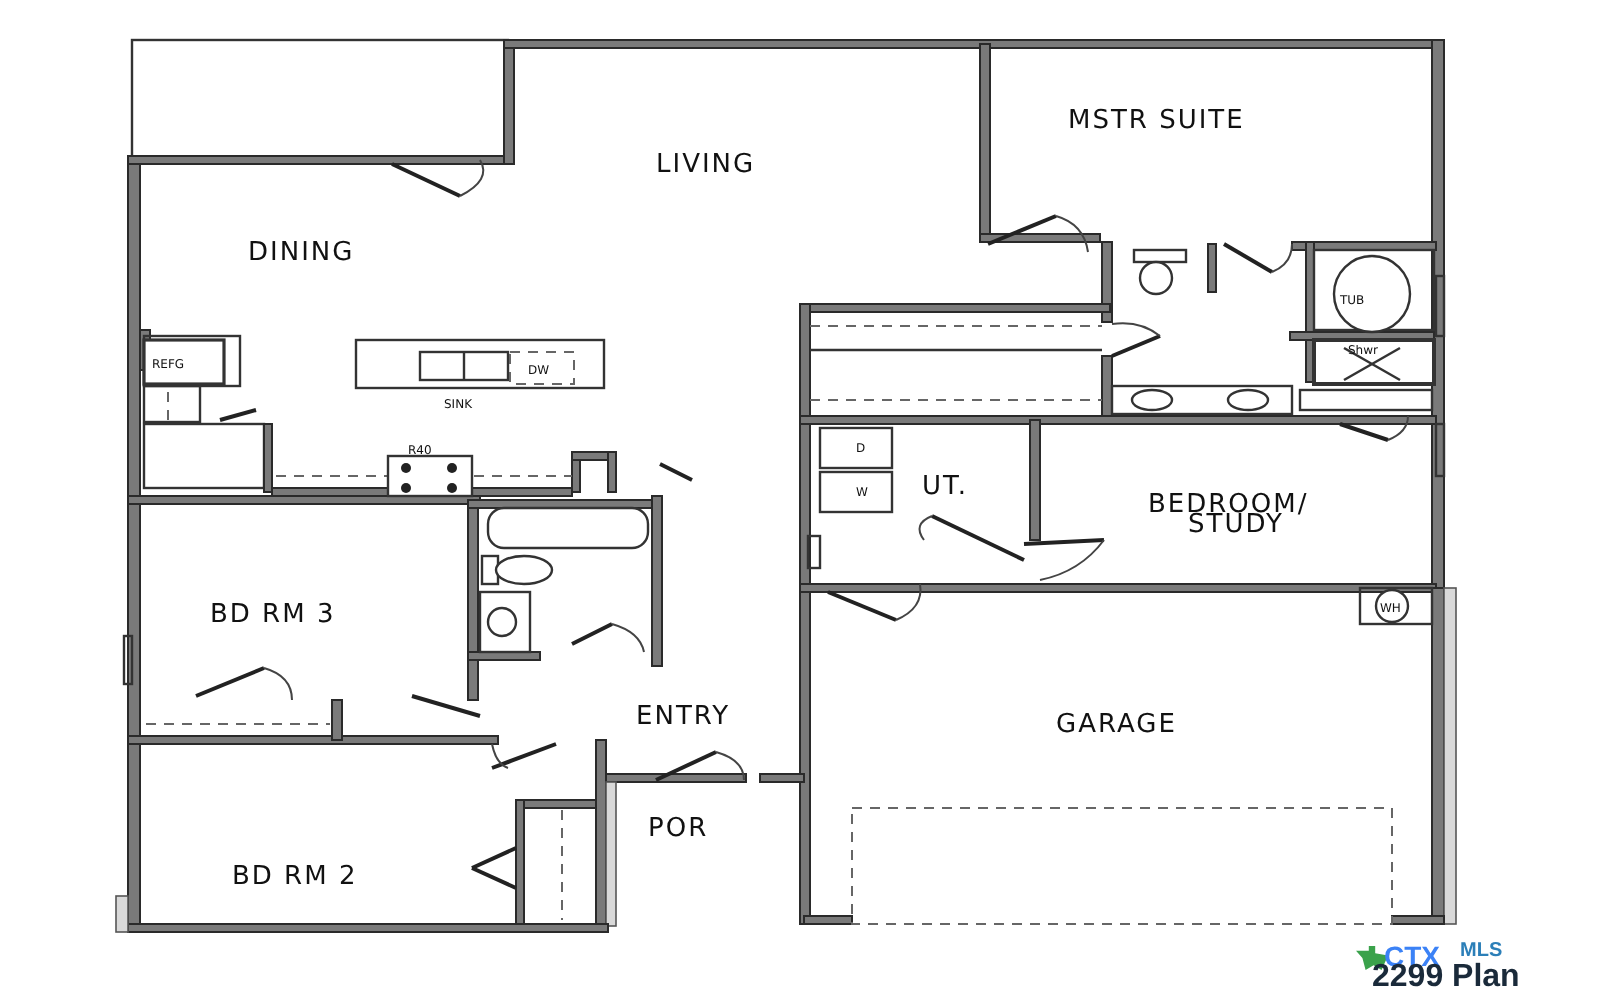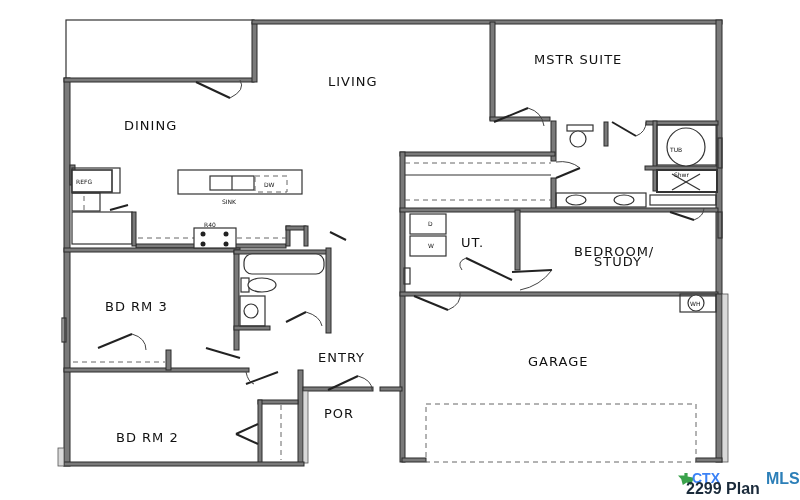--- a/index.html
+++ b/index.html
@@ -9,21 +9,21 @@
   .thin { stroke:#333; stroke-width:1.2; fill:none; }
   .dash { stroke:#666; stroke-width:1; fill:none; stroke-dasharray:5 4; }
   .door { stroke:#222; stroke-width:2; fill:none; }
   .arc  { stroke:#444; stroke-width:1; fill:none; }
   .fixture { stroke:#333; stroke-width:1.2; fill:#fff; }
   .label { font-family:"DejaVu Sans", sans-serif; fill:#111; font-size:13px; letter-spacing:1px; }
   .small { font-family:"DejaVu Sans", sans-serif; fill:#111; font-size:6px; }
   .hatch { fill:#d9d9d9; stroke:#555; stroke-width:0.8; }
   .logo { position:absolute; left:668px; top:470px; width:120px; height:26px; }
   .logo .ctx { position:absolute; left:24px; top:0; font-size:14px; font-weight:bold; color:#3b82f6; font-family:"Liberation Sans", sans-serif; }
-  .logo .mls { position:absolute; left:62px; top:0; font-size:16px; font-weight:bold; color:#2c7fb8; font-family:"Liberation Sans", sans-serif;margin-left:36px; }
+  .logo .mls { position:absolute; left:62px; top:0; font-size:10px; font-weight:bold; color:#2c7fb8; font-family:"Liberation Sans", sans-serif; }
   .logo .plan { position:absolute; left:18px; top:10px; font-size:16px; font-weight:bold; color:#1a2a3a; font-family:"Liberation Sans", sans-serif; }
   .logo .tx { position:absolute; left:10px; top:3px; width:16px; height:12px; background:#3aa24b; clip-path:polygon(0 20%,40% 20%,40% 0,60% 0,60% 30%,100% 40%,80% 100%,55% 80%,30% 100%,20% 50%); }
 </style>
 </head>
 <body>
 
 <svg width="800" height="500" viewBox="0 0 800 500">
 
   <g>
 

